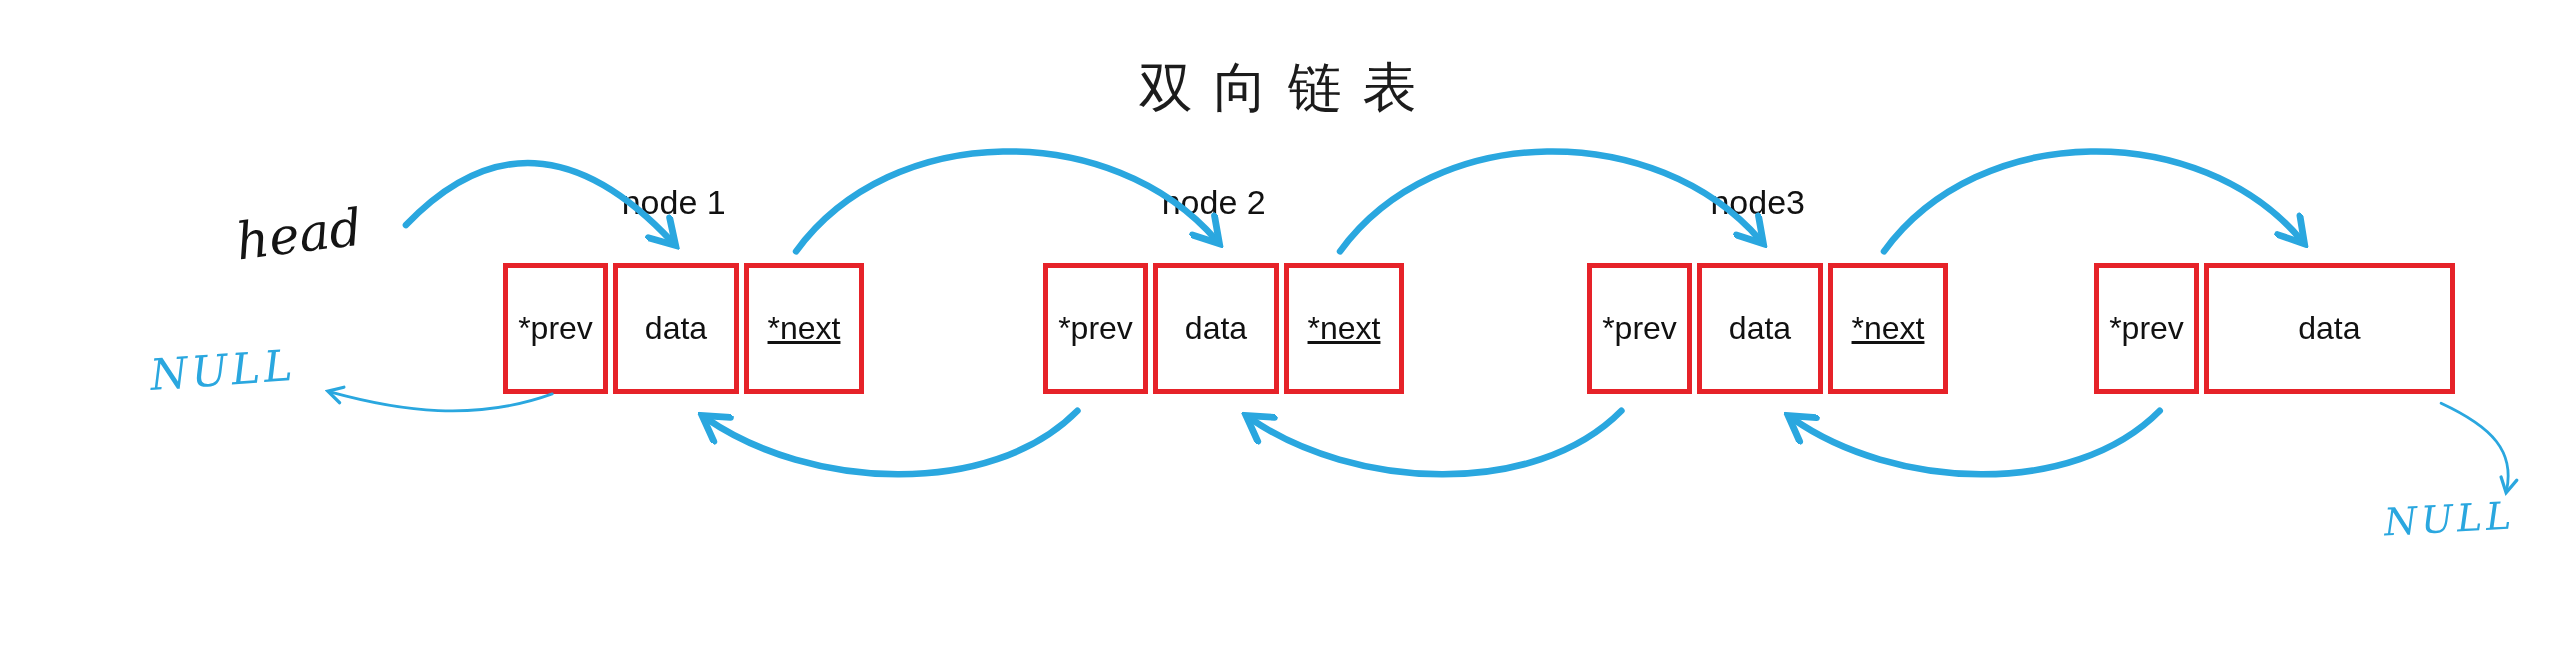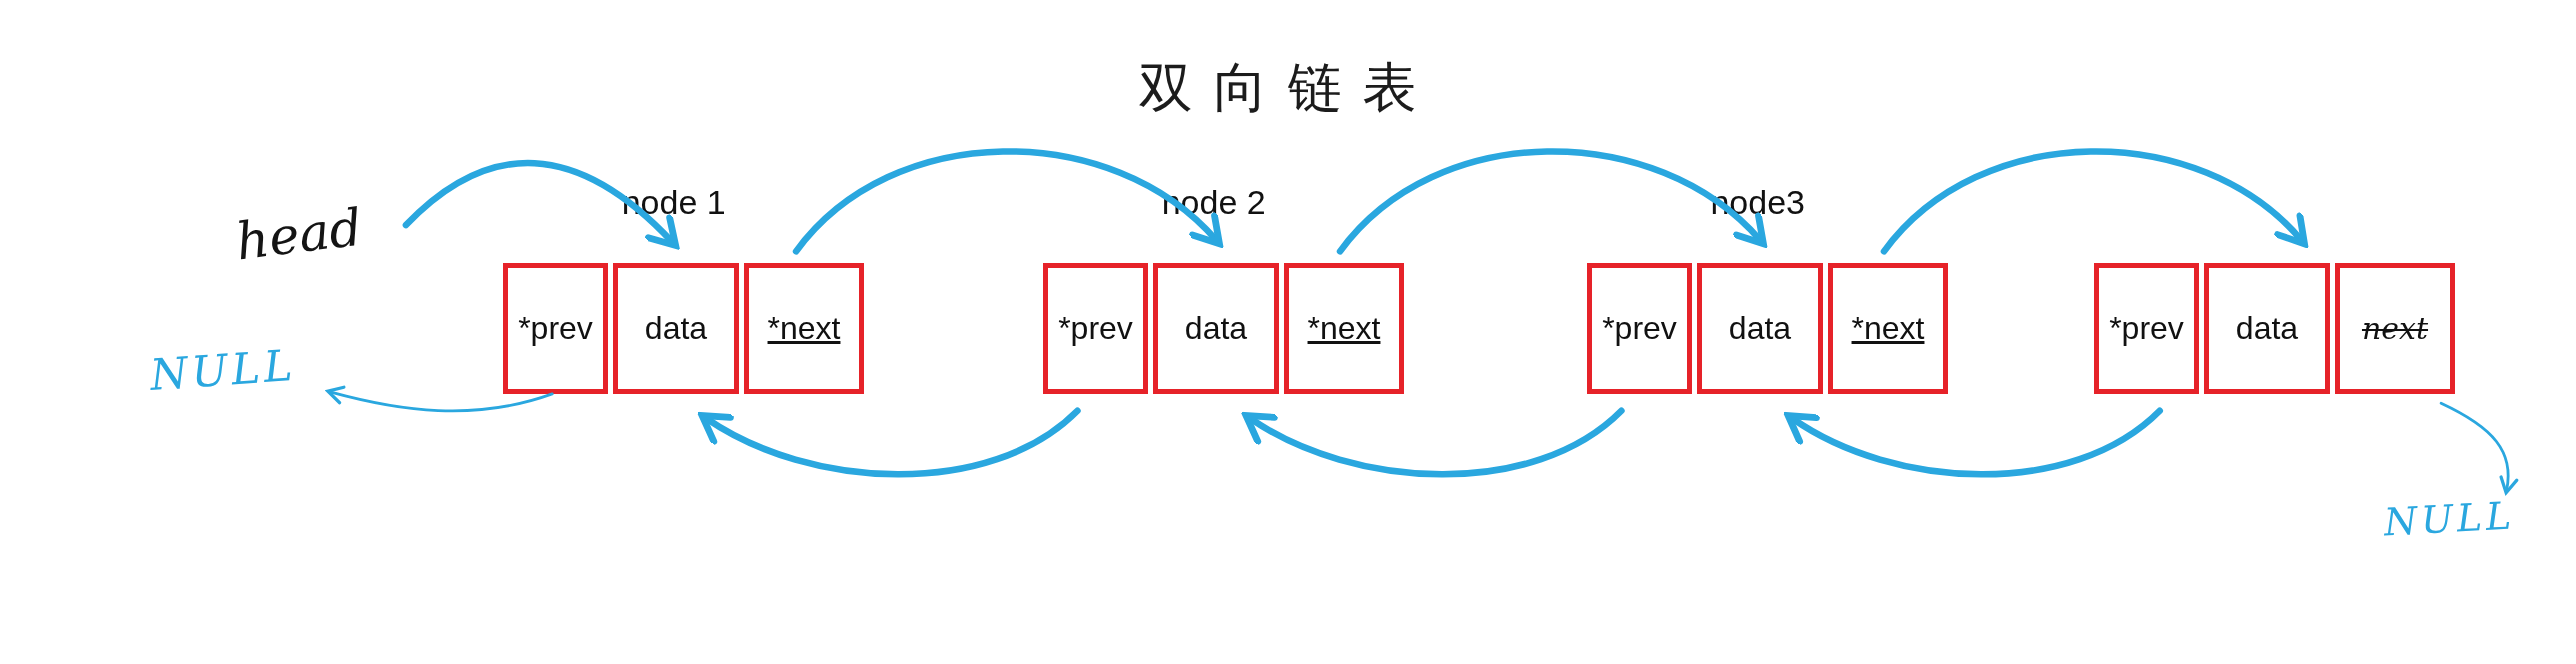--- a/index.html
+++ b/index.html
@@ -130,21 +130,20 @@
       <div class="cell cell-data">data</div>
       <div class="cell cell-next">*next</div>
     </div>
   </div>
 
   <div class="node" style="left:2065px">
     <div class="node-label"></div>
     <div class="node-box">
       <div class="cell cell-prev">*prev</div>
       <div class="cell cell-data">data</div>
-      <div class="cell cell-next handwritten-next">next</div>
     </div>
   </div>
 
   <svg class="arrows" width="2576" height="664" viewBox="0 0 2745 708">
     <defs>
       <marker id="ah" viewBox="0 0 14 14" refX="10" refY="7" markerWidth="5.2" markerHeight="5.2" orient="auto-start-reverse">
         <path d="M2,1 L12,7 L2,13" fill="none" stroke="#2aa7df" stroke-width="2.8" stroke-linecap="round"></path>
       </marker>
       <marker id="ah-thin" viewBox="0 0 14 14" refX="10" refY="7" markerWidth="8" markerHeight="8" orient="auto-start-reverse">
         <path d="M3,2 L12,7 L3,12" fill="none" stroke="#2aa7df" stroke-width="2" stroke-linecap="round"></path>

